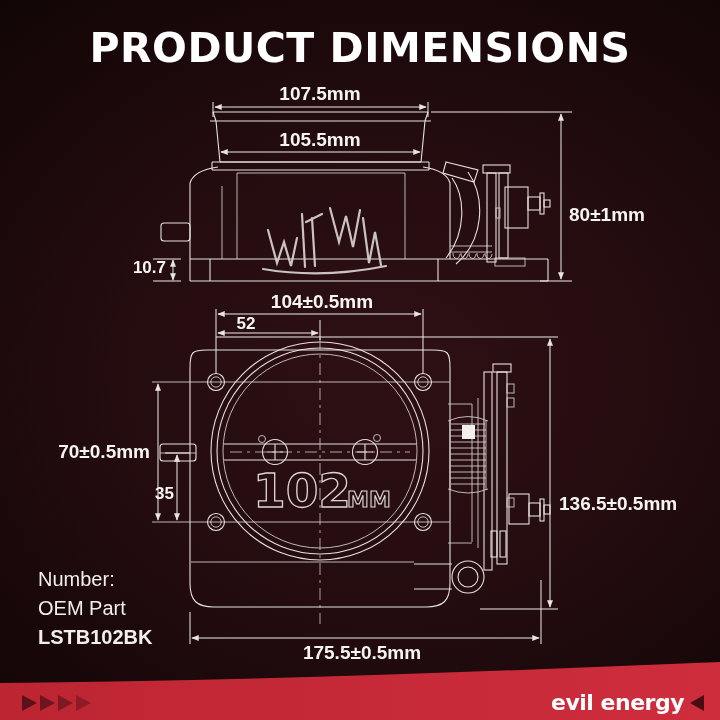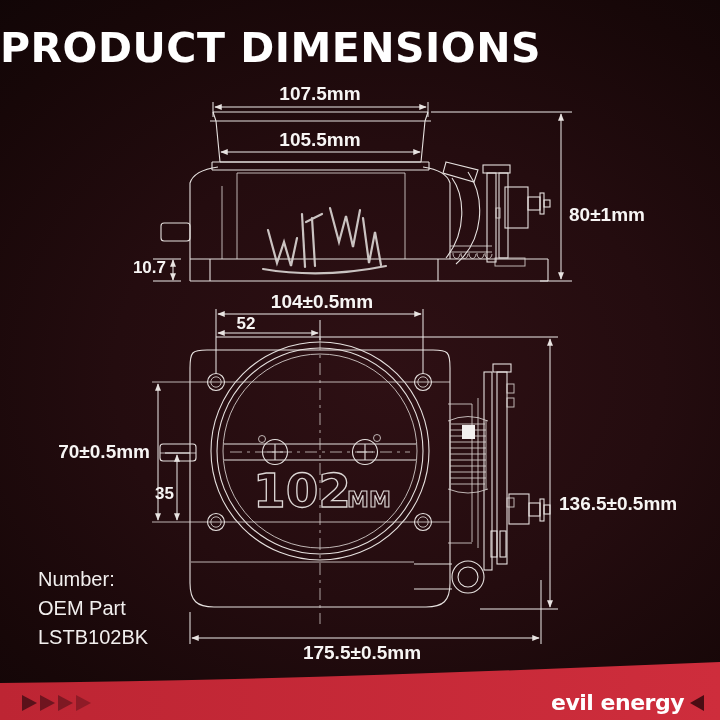--- a/index.html
+++ b/index.html
@@ -3,40 +3,40 @@
 <meta charset="utf-8">
 <style>
   html,body{margin:0;padding:0;width:720px;height:720px;overflow:hidden;}
   .page{
     position:relative;width:720px;height:720px;
     background:radial-gradient(95% 80% at 54% 52%, #2e1014 0%, #240c0f 40%, #170708 72%, #0c0405 100%);
     font-family:"Liberation Sans",sans-serif;
   }
   h1.title{
     position:absolute;top:24px;left:0;width:720px;margin:0;
-    color:#ffffff;
+    text-align:center;color:#ffffff;
     font-family:"DejaVu Sans",sans-serif;
     font-size:41px;font-weight:bold;letter-spacing:.5px;
   }
   svg.art{position:absolute;left:0;top:0;}
   .ln{fill:none;stroke:#e6e1df;stroke-width:1.1;}
   .ln2{fill:none;stroke:#d9d2d0;stroke-width:1;opacity:.85;}
   .dimln{fill:none;stroke:#efeceb;stroke-width:1;}
   .dash{fill:none;stroke:#cfc8c6;stroke-width:1;stroke-dasharray:12 5 3 5;opacity:.8;}
   .graf{fill:none;stroke:#d8d2d0;stroke-width:2.2;stroke-linecap:round;opacity:.92;}
   .hl{fill:#f2efee;stroke:none;}
   .dim{fill:#f7f5f4;font:700 19px "Liberation Sans",sans-serif;}
   .dim-s{fill:#f7f5f4;font:700 17px "Liberation Sans",sans-serif;}
   .bore-big{fill:none;stroke:#dcd6d4;stroke-width:1.3;font:700 47px "DejaVu Sans",sans-serif;}
   .bore-sm{fill:none;stroke:#dcd6d4;stroke-width:1.1;font:700 22px "DejaVu Sans",sans-serif;}
   .oem{
     position:absolute;left:38px;top:565px;color:#f2efee;
     font-size:20px;line-height:29px;font-weight:400;
   }
-  .oem .pn{font-weight:400;}
+  .oem .pn{font-weight:700;}
   .brand-text{fill:#ffffff;font:700 22px "DejaVu Sans",sans-serif;letter-spacing:-0.5px;}
 </style>
 </head>
 <body>
 
 <div class="page">
 
   <h1 class="title">PRODUCT DIMENSIONS</h1>
 
   <svg class="art" width="720" height="720" viewBox="0 0 720 720">

